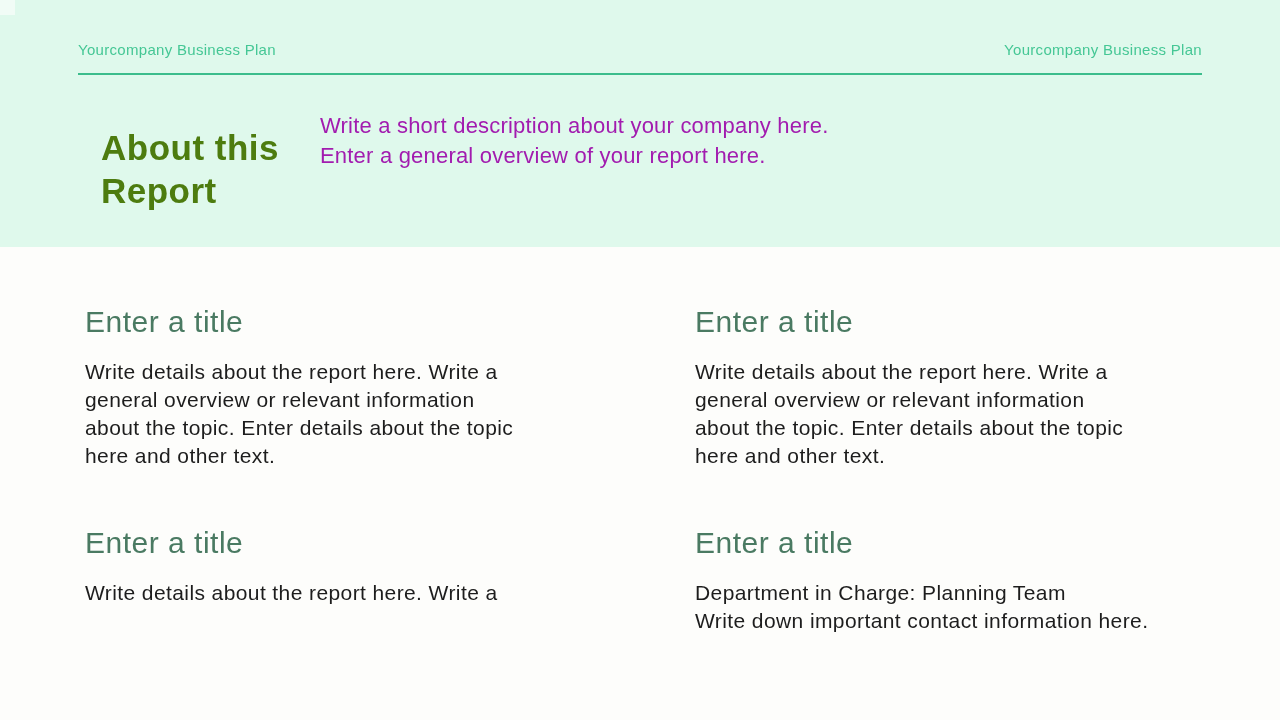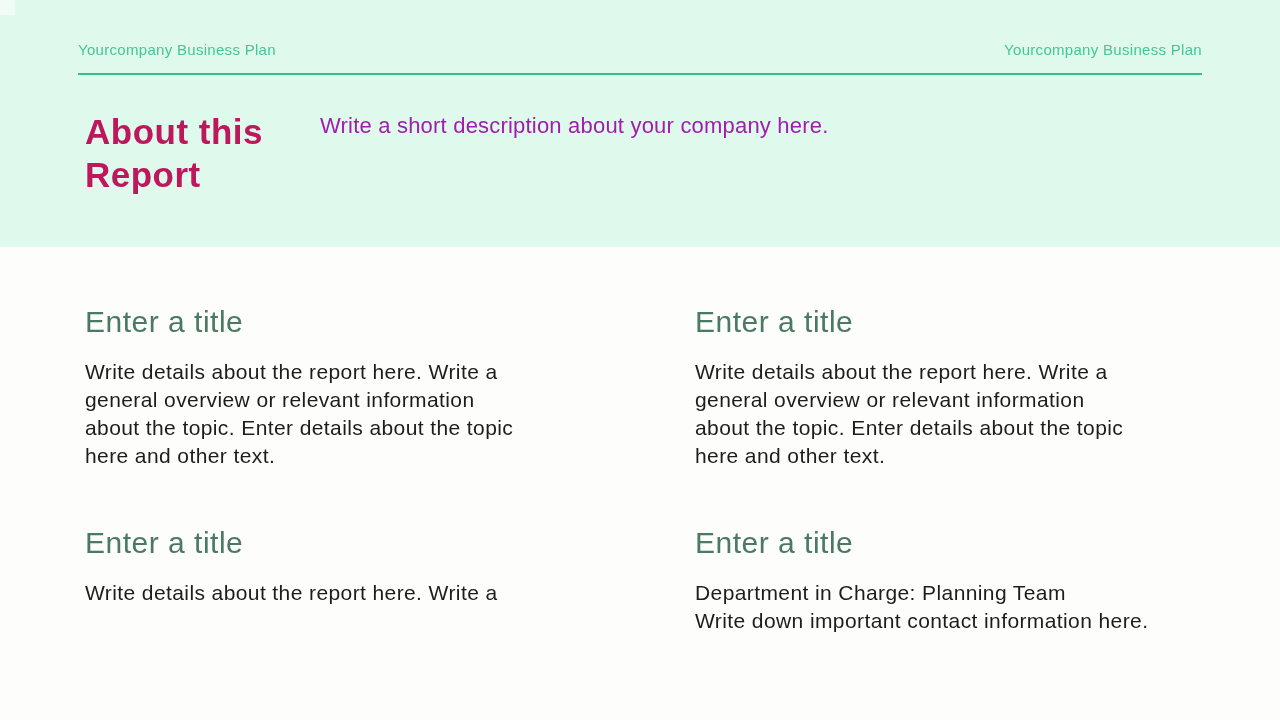--- a/index.html
+++ b/index.html
@@ -41,26 +41,26 @@
   .divider {
     position: absolute;
     left: 78px; top: 73px;
     width: 1124px; height: 2px;
     background: #3cbd8c;
   }
   .hero-title {
     position: absolute;
     left: 85px; top: 110px;
     width: 235px;
-    margin: 0;
+    margin: 16px;
     font-size: 35px;
     line-height: 43px;
     font-weight: 700;
     letter-spacing: 0.5px;
-    color: #be185d;
+    color: #4d7c0f;
   }
   .hero-desc {
     position: absolute;
     left: 320px; top: 111px;
     font-size: 22px;
     line-height: 29.5px;
     letter-spacing: 0.2px;
     color: #a21caf;
   }
   
@@ -98,20 +98,21 @@
     <div class="hdr hdr-left">Yourcompany Business Plan</div>
 
     <div class="hdr hdr-right">Yourcompany Business Plan</div>
 
     <div class="divider"></div>
 
     <h1 class="hero-title">About this Report</h1>
 
     <div class="hero-desc">
       <div>Write a short description about your company here.</div>
+      <div>Enter a general overview of your report here.</div>
     </div>
   </div>
 
   <section class="block block-tl">
     <h2>Enter a title</h2>
     <div class="body">
       <div>Write details about the report here. Write a</div>
       <div>general overview or relevant information</div>
       <div>about the topic. Enter details about the topic</div>
       <div>here and other text.</div>

